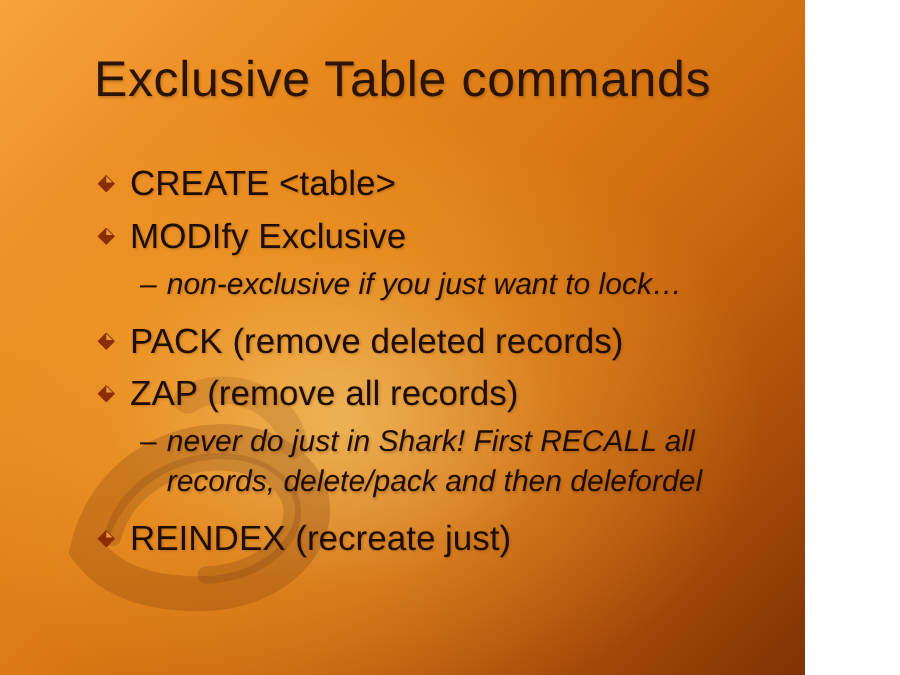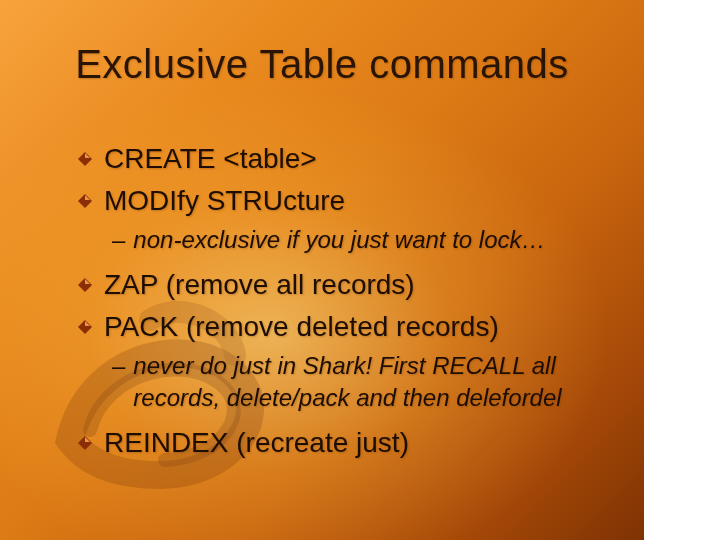--- a/index.html
+++ b/index.html
@@ -39,21 +39,20 @@
     color: #2a1405;
     text-shadow: 1px 2px 3px rgba(255,210,140,0.45);
     letter-spacing: 0.5px;
   }
   .body {
     position: absolute;
     top: 128px;
     left: 78px;
     right: 40px;
     color: #1e0d02;
-    margin-top: 12px;
   }
   .item {
     display: flex;
     align-items: flex-start;
     gap: 12px;
     font-size: 28px;
     line-height: 1.35;
     margin-bottom: 4px;
   }
   .item .bullet {
@@ -115,50 +114,50 @@
 
     <div class="item">
       <span class="bullet">
         <svg viewBox="0 0 14 14">
             <g>
               <polygon points="7,0 14,7 7,14 0,7" fill="#8b2d06"></polygon>
               <polygon points="7,1 12,6 7,6" fill="#ffb347" opacity="0.8"></polygon>
             </g>
           </svg>
       </span>
-      <span class="text shadowed">MODIfy STRUcture</span>
+      <span class="text shadowed">MODIfy Exclusive</span>
     </div>
 
     <div class="sub">
       <span class="dash">–</span>
       <span class="text shadowed">non-exclusive if you just want to lock…</span>
     </div>
 
     <div class="item">
       <span class="bullet">
         <svg viewBox="0 0 14 14">
             <g>
               <polygon points="7,0 14,7 7,14 0,7" fill="#8b2d06"></polygon>
               <polygon points="7,1 12,6 7,6" fill="#ffb347" opacity="0.8"></polygon>
             </g>
           </svg>
       </span>
-      <span class="text shadowed">ZAP (remove all records)</span>
+      <span class="text shadowed">PACK (remove deleted records)</span>
     </div>
 
     <div class="item">
       <span class="bullet">
         <svg viewBox="0 0 14 14">
             <g>
               <polygon points="7,0 14,7 7,14 0,7" fill="#8b2d06"></polygon>
               <polygon points="7,1 12,6 7,6" fill="#ffb347" opacity="0.8"></polygon>
             </g>
           </svg>
       </span>
-      <span class="text shadowed">PACK (remove deleted records)</span>
+      <span class="text shadowed">ZAP (remove all records)</span>
     </div>
 
     <div class="sub">
       <span class="dash">–</span>
       <span class="text shadowed">never do just in Shark! First RECALL all records, delete/pack and then delefordel</span>
     </div>
 
     <div class="item">
       <span class="bullet">
         <svg viewBox="0 0 14 14">

